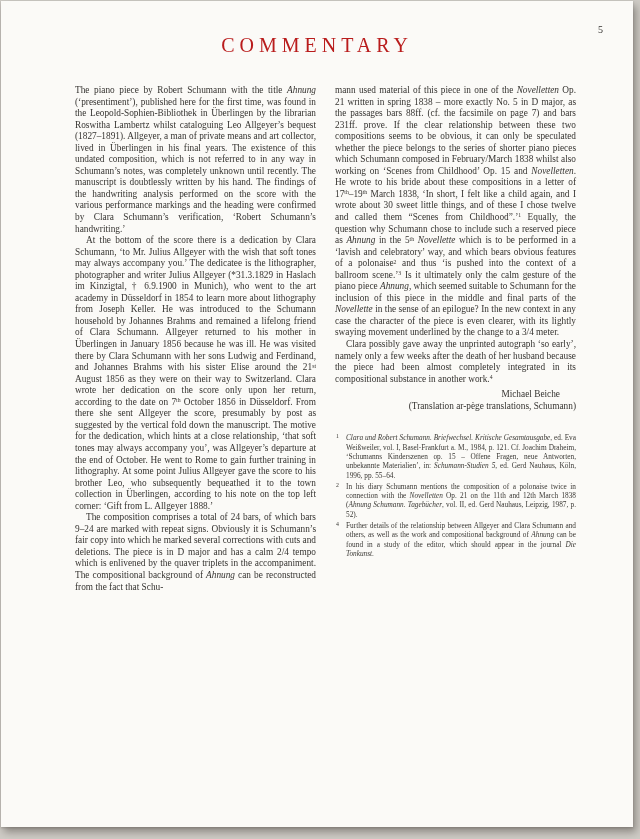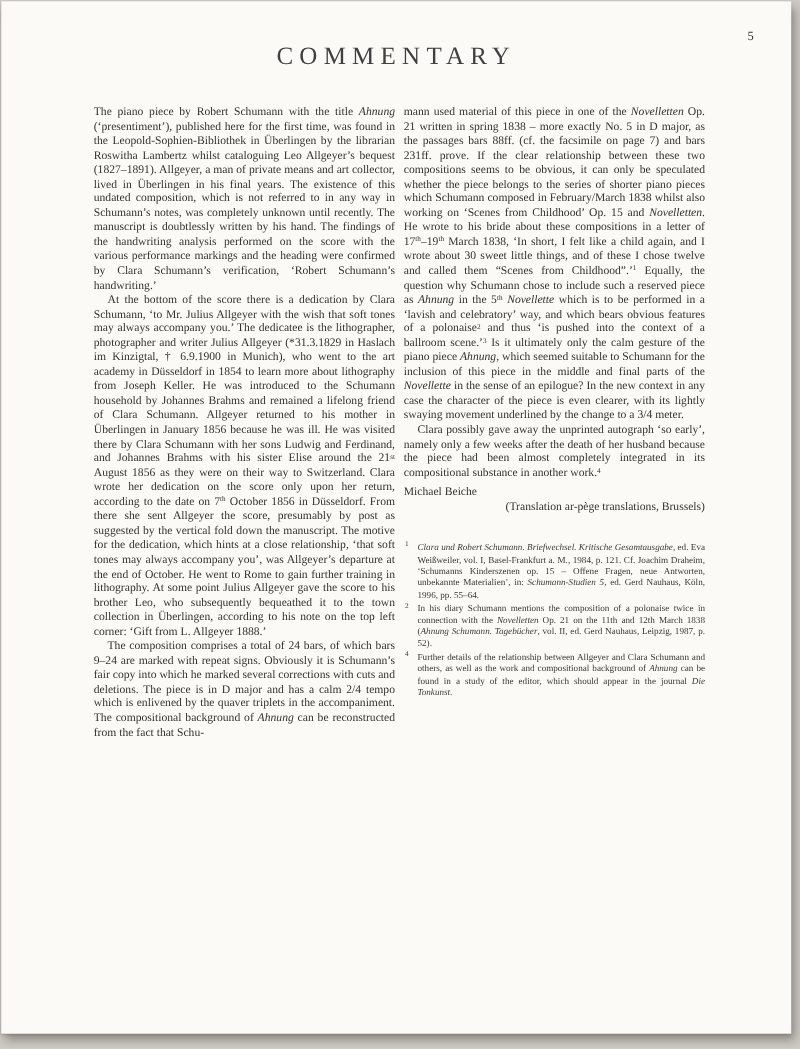--- a/index.html
+++ b/index.html
@@ -30,29 +30,29 @@
   .title {
     position: absolute;
     top: 33px;
     left: 0;
     width: 100%;
     margin: 0;
     text-align: center;
     font-size: 20px;
     font-weight: normal;
     letter-spacing: 5px;
-    color: #404040;
+    color: #b91c1c;
   }
   .columns {
     position: absolute;
     top: 84px;
     left: 74px;
     width: 502px;
     display: flex;
-    gap: 7px;
+    gap: 19px;
   }
   .col {
     width: 241px;
     font-size: 9.3px;
     line-height: 11.55px;
     text-align: justify;
     color: #353330;
     hyphens: none;
   }
   p.para {
@@ -66,20 +66,21 @@
   sup {
     font-size: 62%;
     line-height: 0;
     position: relative;
     top: -0.45em;
     vertical-align: baseline;
   }
   .signature {
     margin: 4px 0 0 0;
     padding-right: 16px;
+    text-align: right;
     font-family: Liberation Serif, serif;
   }
   .translation {
     margin: 0;
     text-align: right;
   }
   .footnotes {
     margin-top: 21px;
     font-size: 7.3px;
     line-height: 9.3px;
@@ -113,21 +114,21 @@
       <p class="para no-indent">The piano piece by Robert Schumann with the title <i>Ahnung</i> (‘presentiment’), published here for the first time, was found in the Leopold-Sophien-Bibliothek in Überlingen by the librarian Roswitha Lambertz whilst cataloguing Leo Allgeyer’s bequest (1827–1891). Allgeyer, a man of private means and art collector, lived in Überlingen in his final years. The existence of this undated composition, which is not referred to in any way in Schumann’s notes, was completely unknown until recently. The manuscript is doubtlessly written by his hand. The findings of the handwriting analysis performed on the score with the various performance markings and the heading were confirmed by Clara Schumann’s verification, ‘Robert Schumann’s handwriting.’</p>
       <p class="para">At the bottom of the score there is a dedication by Clara Schumann, ‘to Mr. Julius Allgeyer with the wish that soft tones may always accompany you.’ The dedicatee is the lithographer, photographer and writer Julius Allgeyer (*31.3.1829 in Haslach im Kinzigtal, † 6.9.1900 in Munich), who went to the art academy in Düsseldorf in 1854 to learn more about lithography from Joseph Keller. He was introduced to the Schumann household by Johannes Brahms and remained a lifelong friend of Clara Schumann. Allgeyer returned to his mother in Überlingen in January 1856 because he was ill. He was visited there by Clara Schumann with her sons Ludwig and Ferdinand, and Johannes Brahms with his sister Elise around the 21<sup>st</sup> August 1856 as they were on their way to Switzerland. Clara wrote her dedication on the score only upon her return, according to the date on 7<sup>th</sup> October 1856 in Düsseldorf. From there she sent Allgeyer the score, presumably by post as suggested by the vertical fold down the manuscript. The motive for the dedication, which hints at a close relationship, ‘that soft tones may always accompany you’, was Allgeyer’s departure at the end of October. He went to Rome to gain further training in lithography. At some point Julius Allgeyer gave the score to his brother Leo, who subsequently bequeathed it to the town collection in Überlingen, according to his note on the top left corner: ‘Gift from L. Allgeyer 1888.’</p>
       <p class="para">The composition comprises a total of 24 bars, of which bars 9–24 are marked with repeat signs. Obviously it is Schumann’s fair copy into which he marked several corrections with cuts and deletions. The piece is in D major and has a calm 2/4 tempo which is enlivened by the quaver triplets in the accompaniment. The compositional background of <i>Ahnung</i> can be reconstructed from the fact that Schu-</p>
     </div>
 
     <div class="col">
       <p class="para no-indent">mann used material of this piece in one of the <i>Novelletten</i> Op. 21 written in spring 1838 – more exactly No. 5 in D major, as the passages bars 88ff. (cf. the facsimile on page 7) and bars 231ff. prove. If the clear relationship between these two compositions seems to be obvious, it can only be speculated whether the piece belongs to the series of shorter piano pieces which Schumann composed in February/March 1838 whilst also working on ‘Scenes from Childhood’ Op. 15 and <i>Novelletten</i>. He wrote to his bride about these compositions in a letter of 17<sup>th</sup>–19<sup>th</sup> March 1838, ‘In short, I felt like a child again, and I wrote about 30 sweet little things, and of these I chose twelve and called them “Scenes from Childhood”.’<sup>1</sup> Equally, the question why Schumann chose to include such a reserved piece as <i>Ahnung</i> in the 5<sup>th</sup> <i>Novellette</i> which is to be performed in a ‘lavish and celebratory’ way, and which bears obvious features of a polonaise<sup>2</sup> and thus ‘is pushed into the context of a ballroom scene.’<sup>3</sup> Is it ultimately only the calm gesture of the piano piece <i>Ahnung</i>, which seemed suitable to Schumann for the inclusion of this piece in the middle and final parts of the <i>Novellette</i> in the sense of an epilogue? In the new context in any case the character of the piece is even clearer, with its lightly swaying movement underlined by the change to a 3/4 meter.</p>
       <p class="para">Clara possibly gave away the unprinted autograph ‘so early’, namely only a few weeks after the death of her husband because the piece had been almost completely integrated in its compositional substance in another work.<sup>4</sup></p>
 
       <p class="signature">Michael Beiche</p>
-      <p class="translation">(Translation ar-pège translations, Brussels)</p>
+      <p class="translation">(Translation ar-pège translations, Schumann)</p>
 
       <div class="footnotes">
         <div class="footnote">
           <span class="fn-num">1</span>
           <span class="fn-text"><i>Clara und Robert Schumann. Briefwechsel. Kritische Gesamtausgabe</i>, ed. Eva Weißweiler, vol. I, Basel-Frankfurt a. M., 1984, p. 121. Cf. Joachim Draheim, ‘Schumanns Kinderszenen op. 15 – Offene Fragen, neue Antworten, unbekannte Materialien’, in: <i>Schumann-Studien 5</i>, ed. Gerd Nauhaus, Köln, 1996, pp. 55–64.</span>
         </div>
         <div class="footnote">
           <span class="fn-num">2</span>
           <span class="fn-text">In his diary Schumann mentions the composition of a polonaise twice in connection with the <i>Novelletten</i> Op. 21 on the 11th and 12th March 1838 (<i>Ahnung Schumann. Tagebücher</i>, vol. II, ed. Gerd Nauhaus, Leipzig, 1987, p. 52).</span>
         </div>

